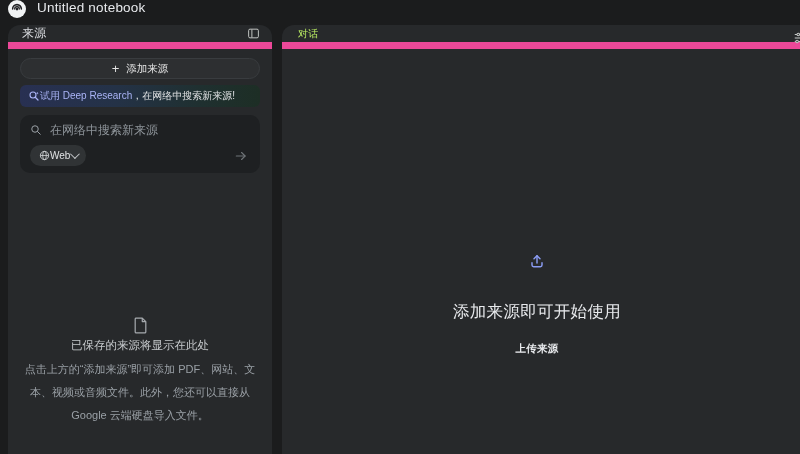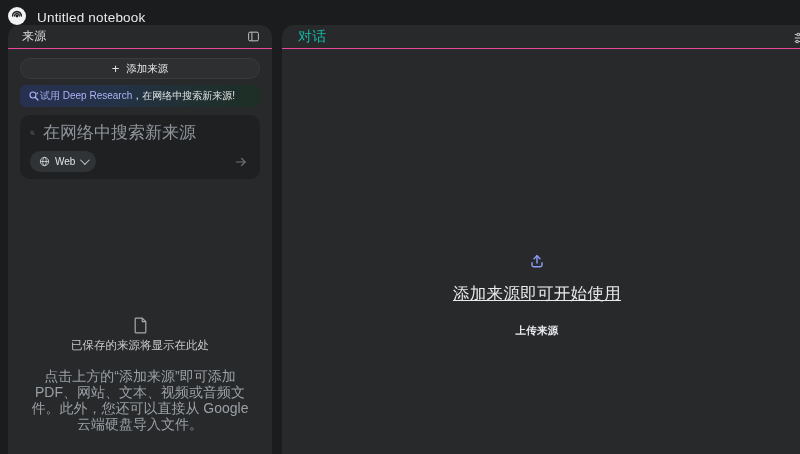--- a/index.html
+++ b/index.html
@@ -5,34 +5,34 @@
   * { margin:0; padding:0; box-sizing:border-box; }
   html,body { width:800px; height:454px; overflow:hidden; }
   body {
     background:#1b1c1d;
     font-family:"Liberation Sans", sans-serif;
     color:#e3e3e3;
     position:relative;
   }
 
   
-  .topbar { height:25px; display:flex; align-items:flex-end; padding-left:8px; }
+  .topbar { height:25px; display:flex; align-items:flex-start; padding-left:8px; }
   .logo-wrap { width:18px; height:18px; border-radius:50%; background:#f1f3f4;
     display:flex; align-items:center; justify-content:center; }
   .app-title { margin-left:11px; font-size:13.5px; color:#e8eaed; letter-spacing:.2px; }
 
   
   .panel { position:absolute; top:25px; bottom:0; background:#27292b;
     border-radius:12px 12px 0 0; }
   .panel-sources { left:8px; width:264px; }
   .panel-chat { left:282px; width:530px; }
 
   .panel-header { height:24px; display:flex; align-items:center;
     justify-content:space-between; padding:0 10px 0 14px;
-    border-bottom:1px solid #ec4899; position:relative; }
+    border-bottom:7px solid #ec4899; position:relative; }
   .panel-header .ph-title { font-size:12px; color:#dadce0; letter-spacing:.3px; }
 
   .icon-btn { background:none; border:none; cursor:pointer; display:flex;
     align-items:center; justify-content:center; padding:2px; color:#c4c7c5; }
 
   
   .src-body { padding:9px 12px 0; }
 
   .add-src-btn { width:100%; height:21px; border-radius:11px;
     background:#2d2f31; border:1px solid #393c3f; color:#e3e3e3;
@@ -44,45 +44,45 @@
     display:flex; align-items:center; cursor:pointer;
     background:linear-gradient(90deg,#283052 0%,#243247 40%,#1f3030 75%,#1d2e25 100%);
     font-size:10px; white-space:nowrap; overflow:hidden; }
   .dr-link { color:#aab4f6; }
   .dr-rest { color:#dfe1e3; }
 
   .search-box { margin-top:8px; background:#1e2022; border-radius:10px;
     padding:8px 8px 7px 10px; }
   .search-row1 { display:flex; align-items:center; gap:8px; }
   .search-row1 input { flex:1; background:transparent; border:none; outline:none;
-    font-size:17px; color:#e3e3e3; font-family:Liberation Serif, serif; }
+    font-size:12px; color:#e3e3e3; font-family:Liberation Sans, sans-serif; }
   .search-row1 input::placeholder { color:#8f959b; }
   .search-row2 { margin-top:8px; display:flex; align-items:center; gap:7px; }
   .pill { height:21px; border-radius:11px; background:#303335; border:none;
-    display:flex; align-items:center; gap:5px; padding:0 9px; color:#e1e3e5;
+    display:flex; align-items:center; padding:0 9px; color:#e1e3e5;
     font-size:10px; cursor:pointer; font-family:inherit; white-space:nowrap; }
   .chev { width:7px; height:7px; border-right:1.3px solid #c0c3c6;
     border-bottom:1.3px solid #c0c3c6; transform:rotate(45deg) translateY(-2px); }
   .send-btn { margin-left:auto; background:none; border:none; cursor:default;
     color:#6f7478; display:flex; align-items:center; padding:2px 4px; }
 
   .src-empty { position:absolute; left:0; right:0; top:292px; text-align:center;
     padding:0 15px; }
   .src-empty .doc-ic { opacity:.85; }
   .src-empty-title { margin-top:0; font-size:11.5px; color:#c6c9cc; }
-  .src-empty-body { margin-top:15px; font-size:14px; line-height:16px; color:#9aa0a6; }
+  .src-empty-body { margin-top:5px; font-size:11px; line-height:23px; color:#9aa0a6; }
 
   
-  .chat-header-title { font-size:14px; color:#14b8a6; letter-spacing:.3px; }
+  .chat-header-title { font-size:10px; color:#bef264; letter-spacing:.3px; }
   .tune-btn { position:absolute; left:509px; top:4px; }
 
   .chat-empty { position:absolute; left:255px; top:228px; width:320px;
     transform:translateX(-50%); text-align:center; }
-  .chat-empty-title { margin-top:10px; font-size:16.5px; color:#e8eaed;
-    font-weight:400; letter-spacing:.3px;text-decoration:underline; }
+  .chat-empty-title { margin-top:28px; font-size:16.5px; color:#e8eaed;
+    font-weight:400; letter-spacing:.3px; }
   .upload-btn { margin-top:19px; background:none; border:none; color:#e8eaed;
     font-size:10.5px; font-weight:700; letter-spacing:.3px; cursor:pointer;
     font-family:Liberation Sans, sans-serif; }
 </style>
 </head>
 <body>
 
 <div class="topbar">
   <div class="logo-wrap">
     <svg width="14" height="14" viewBox="0 0 24 24">

